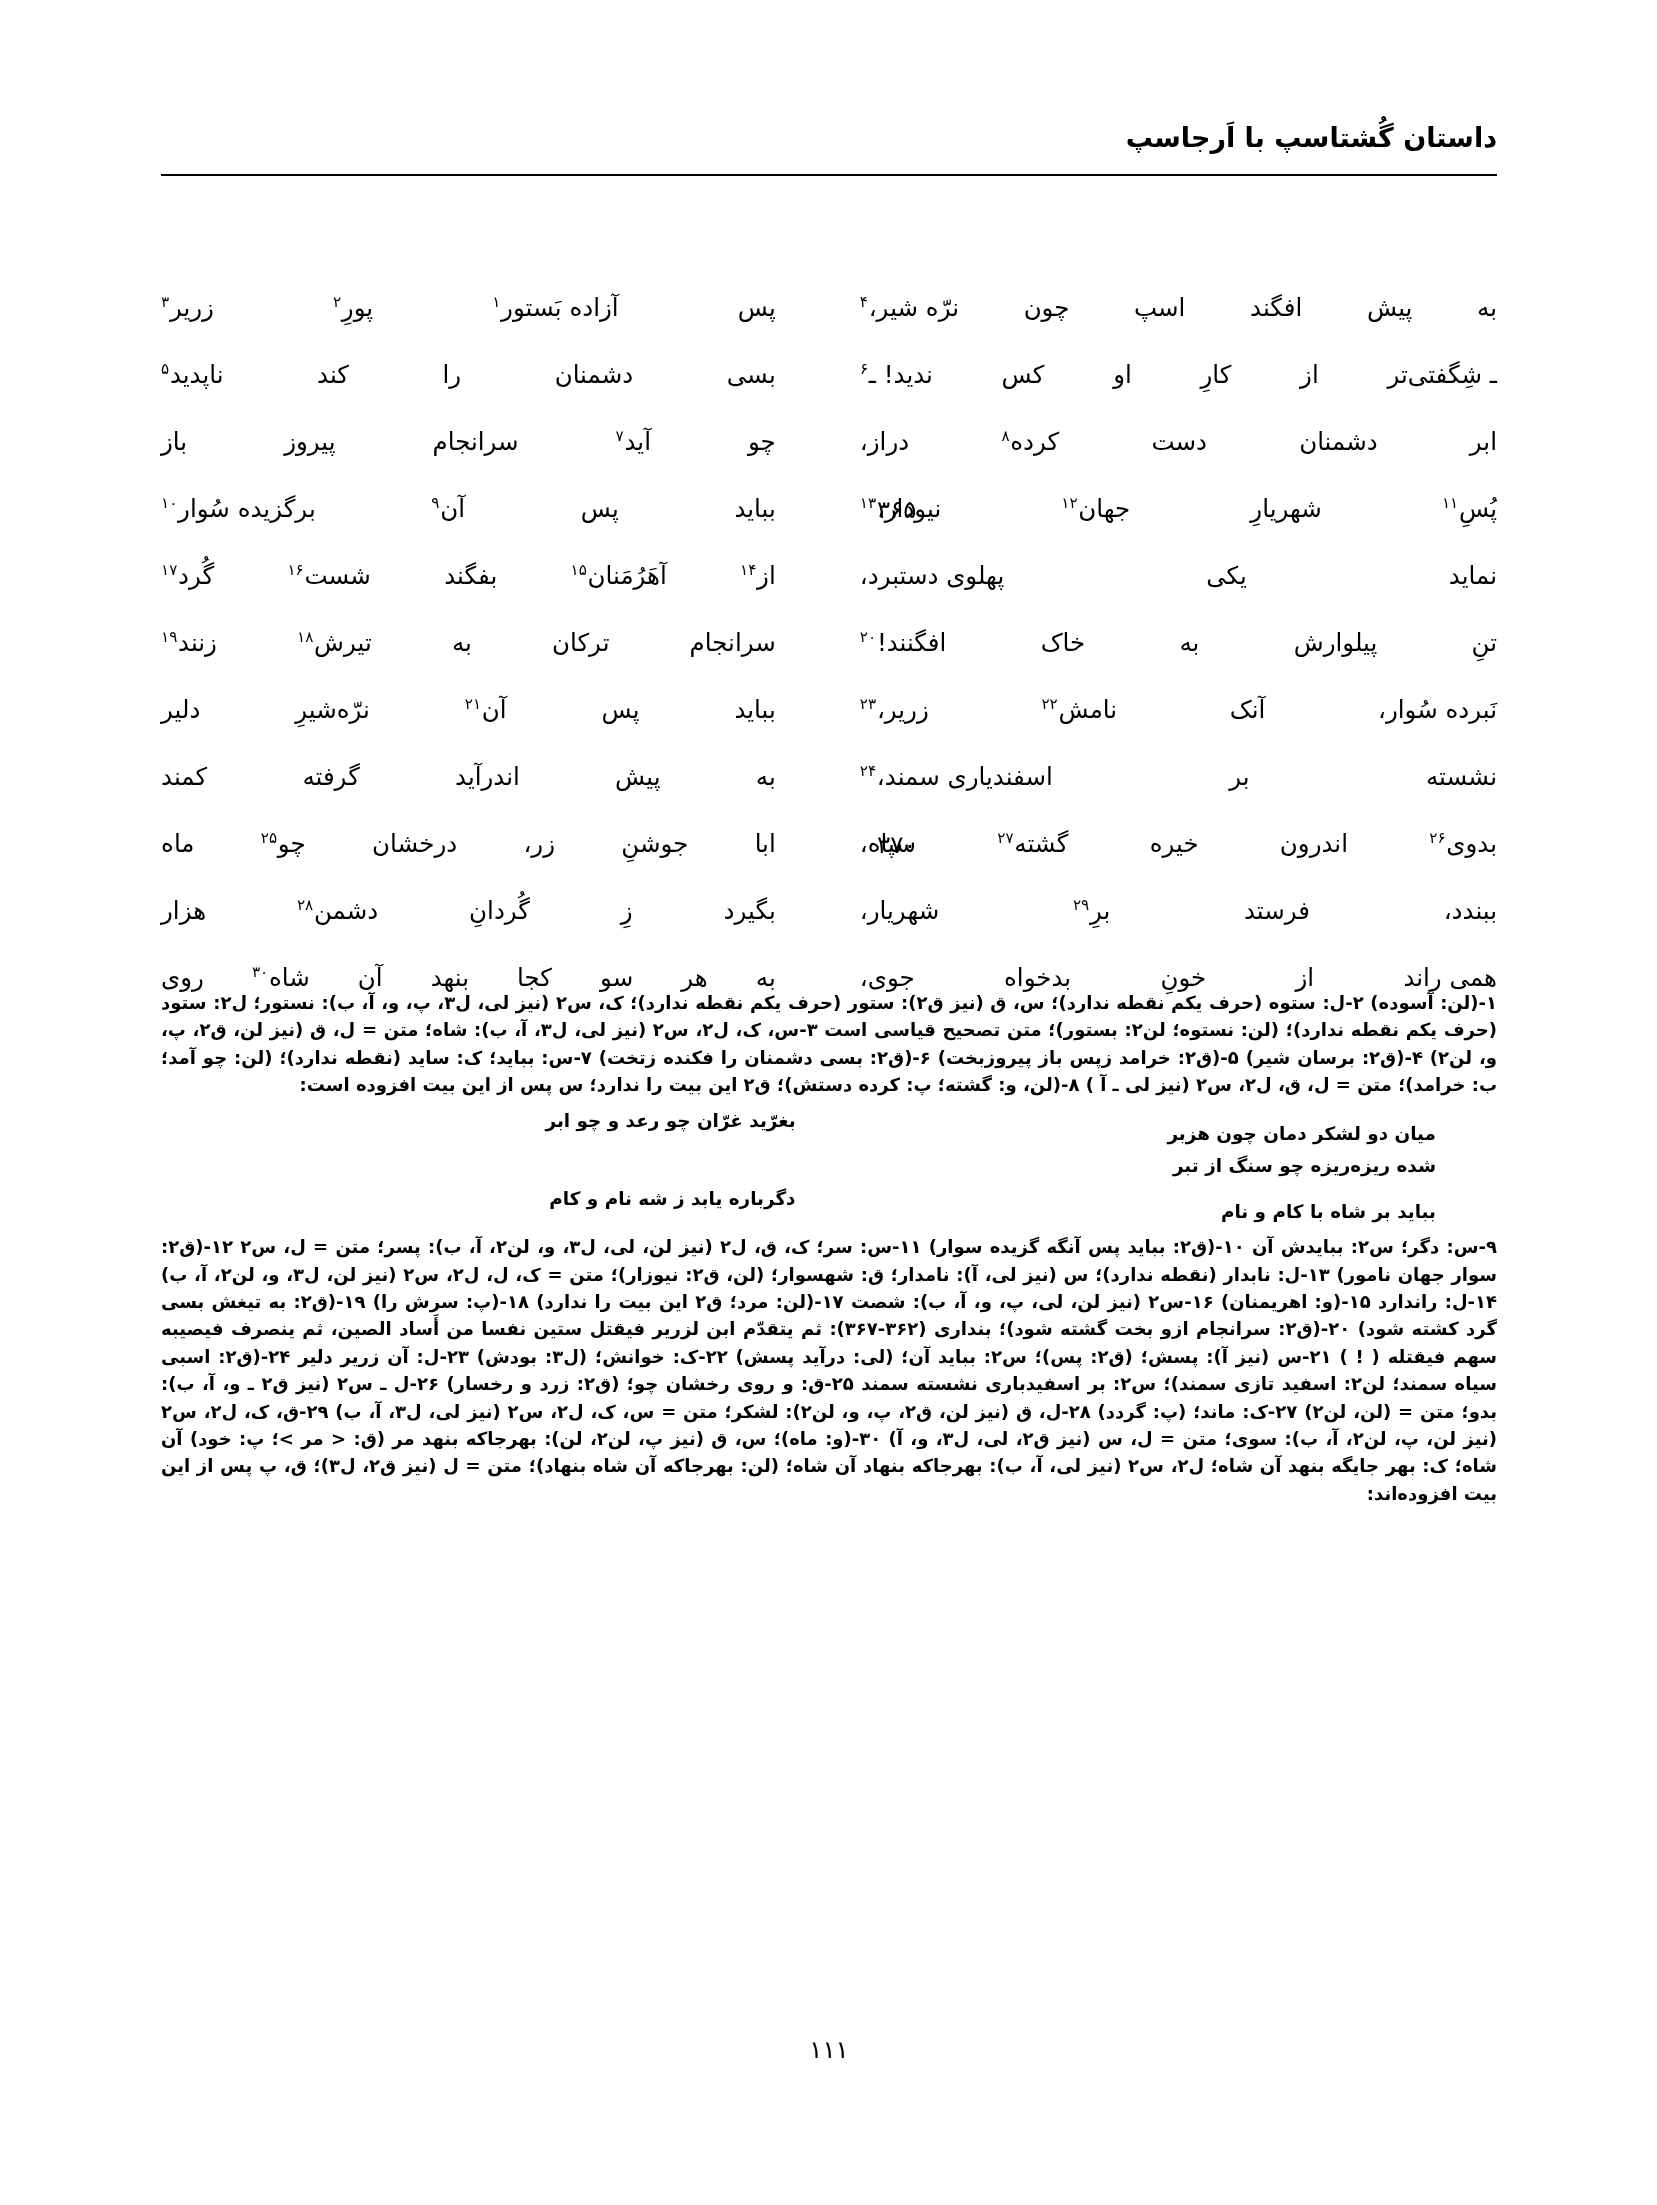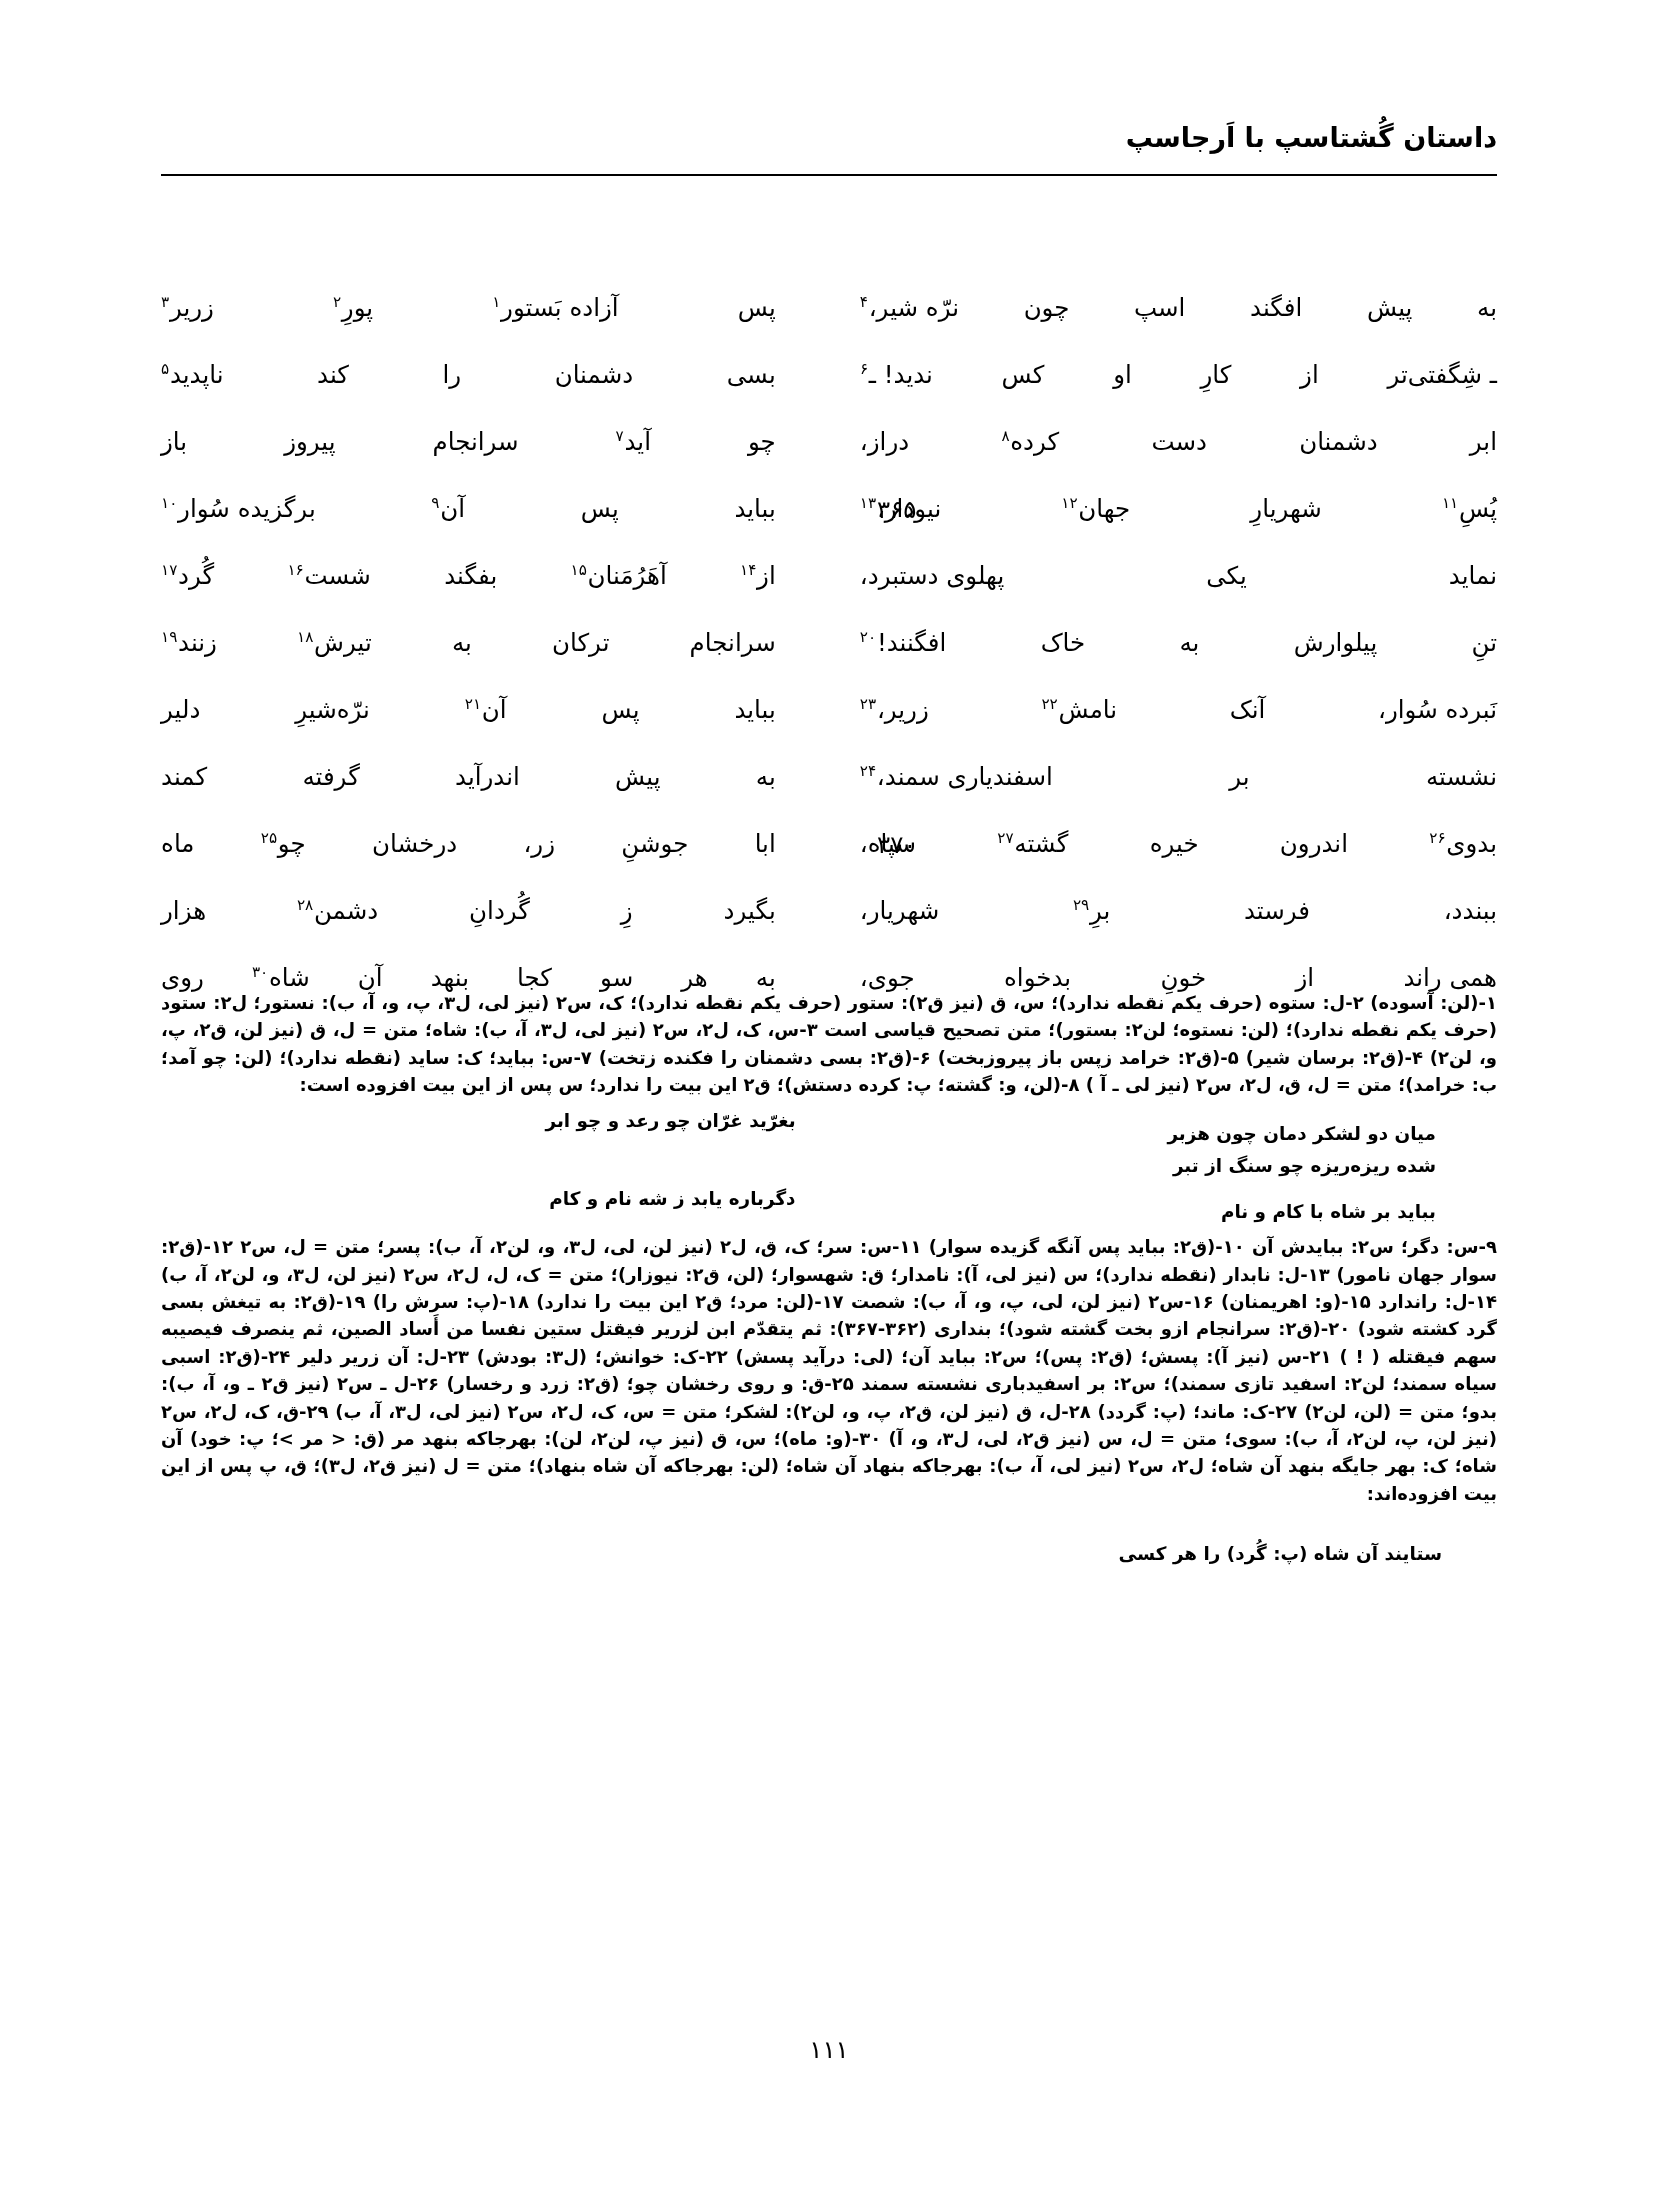--- a/index.html
+++ b/index.html
@@ -410,21 +410,20 @@
         <div class="inset-row">
           <div class="inset-b">بباید بر شاه با کام و نام</div>
           <div class="inset-a">دگرباره یابد ز شه نام و کام</div>
         </div>
       </div>
 
     <p class="app-par" id="app-block-2">۹-س: دگر؛ س۲: ببایدش آن  ۱۰-(ق۲: بباید پس آنگه گزیده سوار)  ۱۱-س: سر؛ ک، ق، ل۲ (نیز لن، لی، ل۳، و، لن۲، آ، ب): پسر؛ متن = ل، س۲  ۱۲-(ق۲: سوار جهان نامور)  ۱۳-ل: نابدار (نقطه ندارد)؛ س (نیز لی، آ): نامدار؛ ق: شهسوار؛ (لن، ق۲: نیوزار)؛ متن = ک، ل، ل۲، س۲ (نیز لن، ل۳، و، لن۲، آ، ب)  ۱۴-ل: راندارد ۱۵-(و: اهریمنان)  ۱۶-س۲ (نیز لن، لی، پ، و، آ، ب): شصت  ۱۷-(لن: مرد؛ ق۲ این بیت را ندارد)  ۱۸-(پ: سرش را)  ۱۹-(ق۲: به تیغش بسی گرد کشته شود)  ۲۰-(ق۲: سرانجام ازو بخت گشته شود)؛ بنداری (۳۶۲-۳۶۷): ثم یتقدّم ابن لزریر فیقتل ستین نفسا من أَساد الصین، ثم ینصرف فیصیبه سهم فیقتله ( ! )  ۲۱-س (نیز آ): پسش؛ (ق۲: پس)؛ س۲: بباید آن؛ (لی: درآید پسش)  ۲۲-ک: خوانش؛ (ل۳: بودش)  ۲۳-ل: آن زریر دلیر  ۲۴-(ق۲: اسبی سیاه سمند؛ لن۲: اسفید تازی سمند)؛ س۲: بر اسفیدباری نشسته سمند  ۲۵-ق: و روی رخشان چو؛ (ق۲: زرد و رخسار)  ۲۶-ل ـ س۲ (نیز ق۲ ـ و، آ، ب): بدو؛ متن = (لن، لن۲)  ۲۷-ک: ماند؛ (پ: گردد)  ۲۸-ل، ق (نیز لن، ق۲، پ، و، لن۲): لشکر؛ متن = س، ک، ل۲، س۲ (نیز لی، ل۳، آ، ب)  ۲۹-ق، ک، ل۲، س۲ (نیز لن، پ، لن۲، آ، ب): سوی؛ متن = ل، س (نیز ق۲، لی، ل۳، و، آ)  ۳۰-(و: ماه)؛ س، ق (نیز پ، لن۲، لن): بهرجاکه بنهد مر (ق: &lt; مر &gt;؛ پ: خود) آن شاه؛ ک: بهر جایگه بنهد آن شاه؛ ل۲، س۲ (نیز لی، آ، ب): بهرجاکه بنهاد آن شاه؛ (لن: بهرجاکه آن شاه بنهاد)؛ متن = ل (نیز ق۲، ل۳)؛ ق، پ پس از این بیت افزوده‌اند:</p>
 
     <div class="closing-couplet">
       <div class="inset-row">
-        <div class="inset-b">ستایند آن شاه (پ: گُرد) را هر کسی</div>
       </div>
     </div>
   </div>
 
   <div class="folio">۱۱۱</div>
 
 </div>
 
 
 </body></html>

